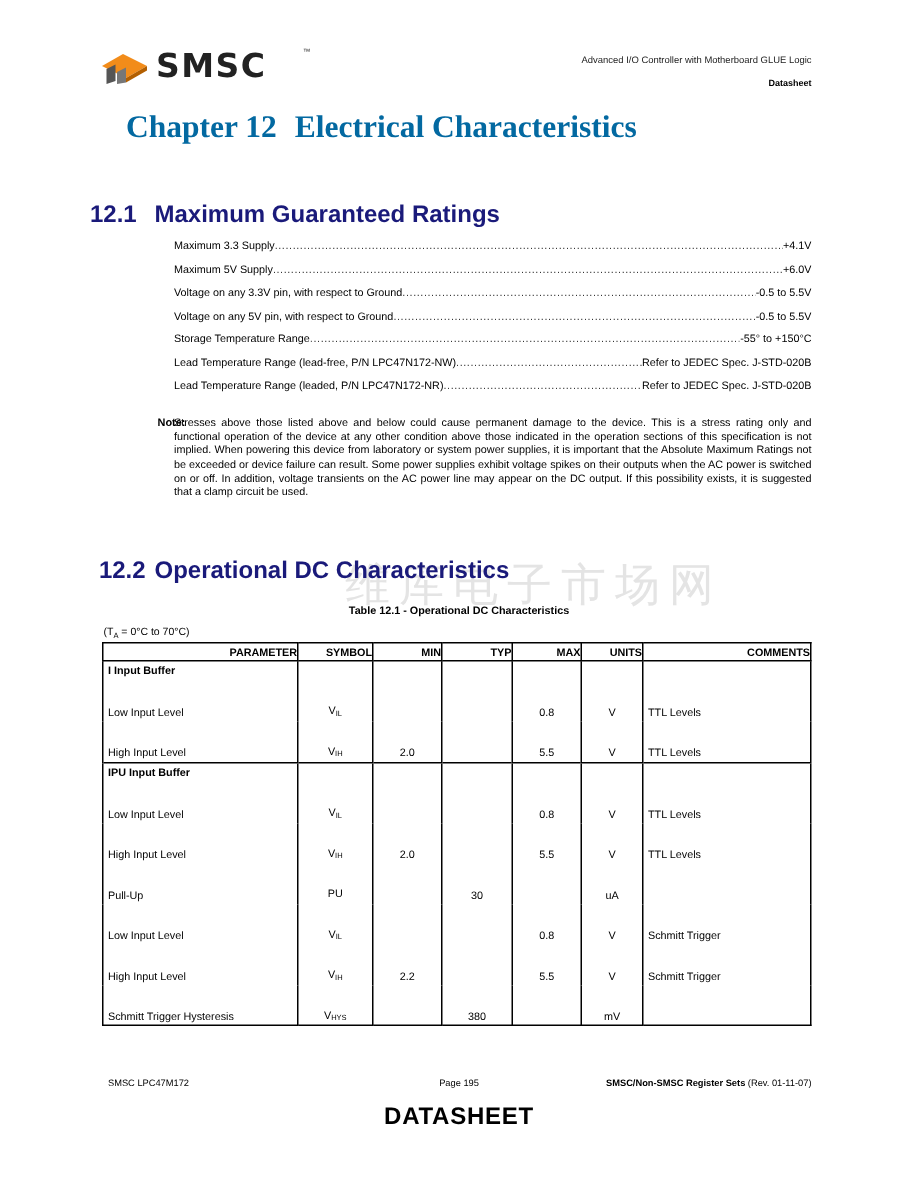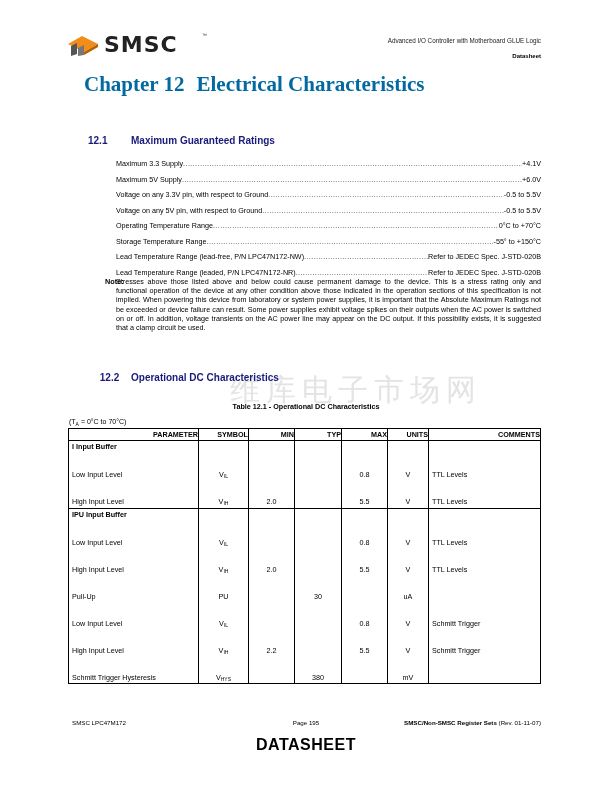--- a/index.html
+++ b/index.html
@@ -10,21 +10,21 @@
   .logo { left: 68px; top: 32px; width: 150px; height: 26px; }
   .logo-mark { position: absolute; left: 0; top: 2px; width: 30px; height: 22px; }
   .logo-text { position: absolute; left: 36px; top: 0px; font-size: 22px; font-weight: bold; letter-spacing: 1px; color: #222; font-family: "DejaVu Sans", sans-serif; }
   .logo-tm { position: absolute; left: 134px; top: 0px; font-size: 5px; color: #333; }
   .hdr-title { right: 71px; top: 37px; font-size: 6.3px; color: #222; text-align: right; }
   .hdr-sub { right: 71px; top: 53px; font-size: 6px; font-weight: bold; text-align: right; }
 
   .chapter { left: 72px; top: 72px; font-family: "Liberation Serif", serif; font-weight: bold; font-size: 21px; color: #0369a1; white-space: nowrap; margin-left: 12px; }
   .chapter .gap { display: inline-block; width: 12px; }
 
-  .sec { left: 88px; font-weight: bold; font-size: 10px; color: #1a1a7a; white-space: nowrap; }
+  .sec { left: 60px; font-weight: bold; font-size: 16px; color: #1a1a7a; white-space: nowrap; }
   .sec .num { display: inline-block; width: 43px; }
 
   .ratings { left: 116px; top: 156px; width: 425px; }
   .rating-row { display: flex; font-size: 7.2px; height: 15.5px; line-height: 15.5px; white-space: nowrap; overflow: hidden; }
   .rating-row .lbl { flex: 0 0 auto; }
   .rating-row .dots { flex: 1 1 auto; overflow: hidden; color: #333; letter-spacing: 0.4px; }
   .rating-row .dots::before { content: "....................................................................................................................................................................................................................................................................."; }
   .rating-row .val { flex: 0 0 auto; }
 
   .note-label { left: 72px; top: 277px; font-size: 7.3px; font-weight: bold; padding-left: 33px; }
@@ -86,25 +86,20 @@
     </div>
   <div class="rating-row">
       <span class="lbl">Voltage on any 3.3V pin, with respect to Ground</span>
       <span class="dots"></span>
       <span class="val">-0.5 to 5.5V</span>
     </div>
   <div class="rating-row">
       <span class="lbl">Voltage on any 5V pin, with respect to Ground</span>
       <span class="dots"></span>
       <span class="val">-0.5 to 5.5V</span>
-    </div>
-  <div class="rating-row">
-      <span class="lbl">Operating Temperature Range</span>
-      <span class="dots"></span>
-      <span class="val">0°C to +70°C</span>
     </div>
   <div class="rating-row">
       <span class="lbl">Storage Temperature Range</span>
       <span class="dots"></span>
       <span class="val">-55° to +150°C</span>
     </div>
   <div class="rating-row">
       <span class="lbl">Lead Temperature Range (lead-free, P/N LPC47N172-NW)</span>
       <span class="dots"></span>
       <span class="val">Refer to JEDEC Spec. J-STD-020B</span>

